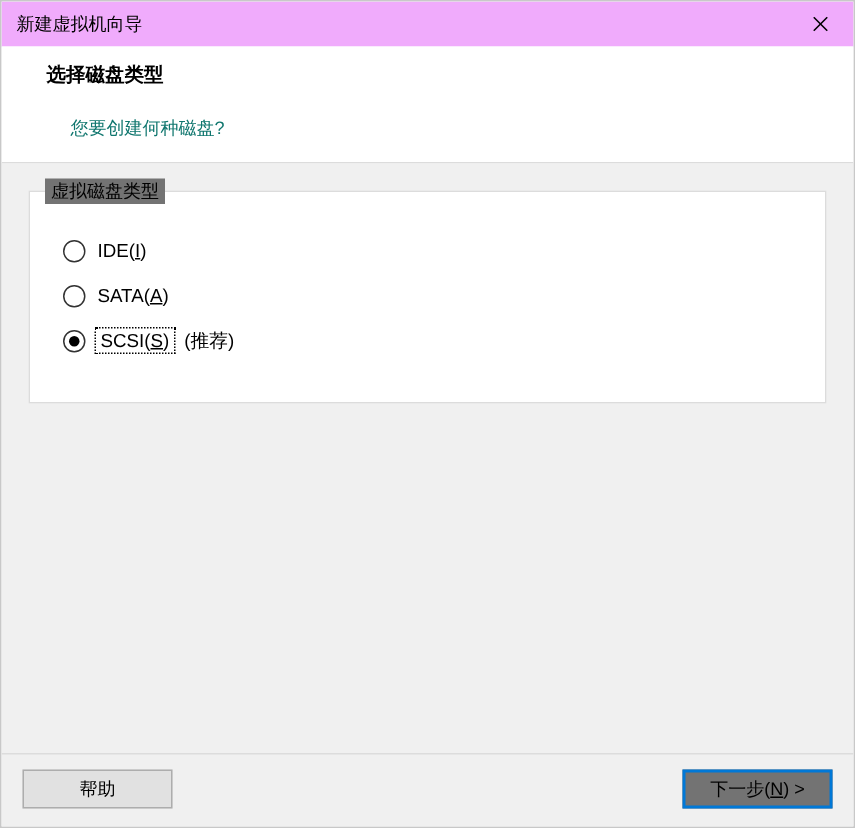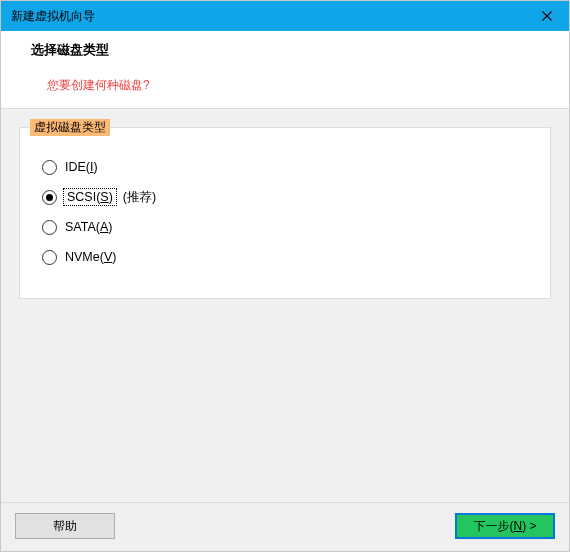--- a/index.html
+++ b/index.html
@@ -16,21 +16,21 @@
     display: flex;
     flex-direction: column;
   }
   .titlebar {
     display: flex;
     align-items: center;
     justify-content: space-between;
     height: 30px;
     padding: 0 0 0 10px;
     font-size: 12px;
-    background: #0ea5e9;
+    background: #f0abfc;
   }
   .titlebar .close {
     width: 45px;
     height: 30px;
     display: flex;
     align-items: center;
     justify-content: center;
     cursor: default;
   }
   .titlebar .close svg { display: block; }
@@ -40,38 +40,38 @@
     background: #ffffff;
   }
   .header .heading {
     font-weight: 700;
     font-size: 13px;
     margin-bottom: 18px;
   }
   .header .subheading {
     font-size: 12px;
     padding-left: 16px;
-    color: #ef4444;
+    color: #0f766e;
   }
   .content {
     flex: 1;
     background: #f0f0f0;
     padding: 18px 18px 0 18px;
   }
   .groupbox {
     border: 1px solid #dcdcdc;
     background: #ffffff;
     padding: 20px 18px 22px 18px;
     position: relative;
   }
   .groupbox .legend {
     position: absolute;
     top: -9px;
     left: 10px;
-    background: #fdba74;
+    background: #737373;
     padding: 0 4px;
     font-size: 12px;
   }
   .radio-row {
     display: flex;
     align-items: center;
     gap: 8px;
     margin: 8px 4px;
     height: 22px;
   }
@@ -127,21 +127,21 @@
     font: inherit;
     font-size: 12px;
     padding: 0 10px;
     cursor: default;
     display: inline-flex;
     align-items: center;
     justify-content: center;
   }
   .btn.primary {
     border: 2px solid #0078d7;
-    background: #22c55e;
+    background: #737373;
   }
 </style>
 </head>
 <body>
 
 <div class="titlebar">
   <span>新建虚拟机向导</span>
   <div class="close">
     <span>
       <svg width="10" height="10" viewBox="0 0 10 10">
@@ -163,44 +163,37 @@
 
     <div class="radio-row">
       <span class="radio"></span>
       <label class="radio-label">
         <span><span>IDE(</span><span class="mn">I</span><span>)</span></span>
       </label>
       <span class="suffix"></span>
     </div>
 
     <div class="radio-row">
+      <span class="radio"></span>
+      <label class="radio-label">
+        <span><span>SATA(</span><span class="mn">A</span><span>)</span></span>
+      </label>
+      <span class="suffix"></span>
+    </div>
+
+    <div class="radio-row">
       <span class="radio checked">
           <span class="dot"></span>
         </span>
       <label class="radio-label">
         <span class="focus-rect"><span>SCSI(</span><span class="mn">S</span><span>)</span></span>
       </label>
       <span class="suffix">(推荐)</span>
     </div>
 
-    <div class="radio-row">
-      <span class="radio"></span>
-      <label class="radio-label">
-        <span><span>SATA(</span><span class="mn">A</span><span>)</span></span>
-      </label>
-      <span class="suffix"></span>
-    </div>
-
-    <div class="radio-row">
-      <span class="radio"></span>
-      <label class="radio-label">
-        <span><span>NVMe(</span><span class="mn">V</span><span>)</span></span>
-      </label>
-      <span class="suffix"></span>
-    </div>
 
   </div>
 </div>
 
 <div class="footer">
   <button class="btn">
     <span>帮助</span>
       <span></span>
   </button>
   <div class="spacer"></div>

